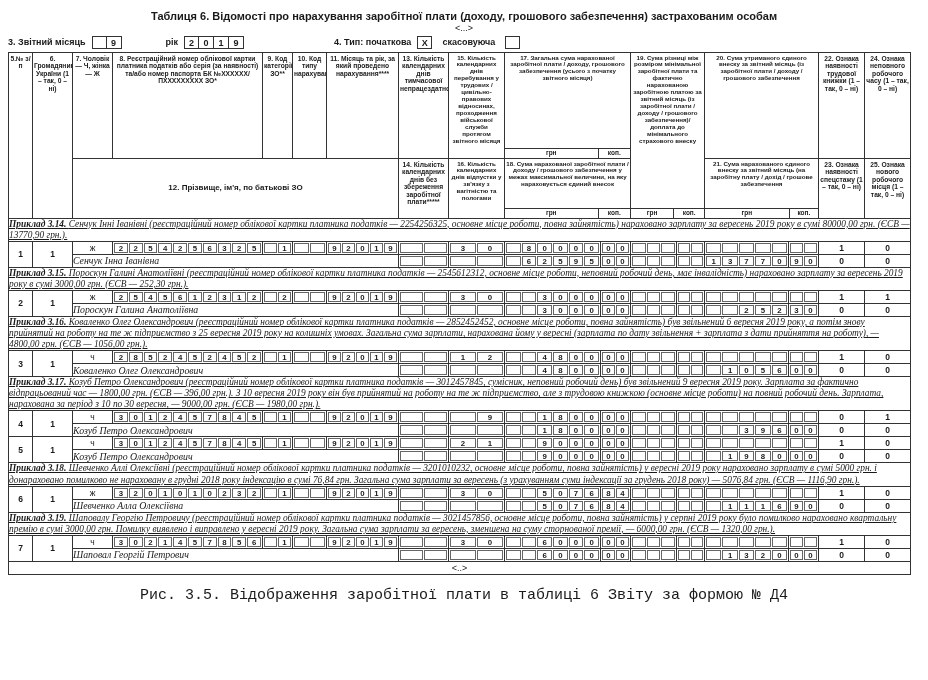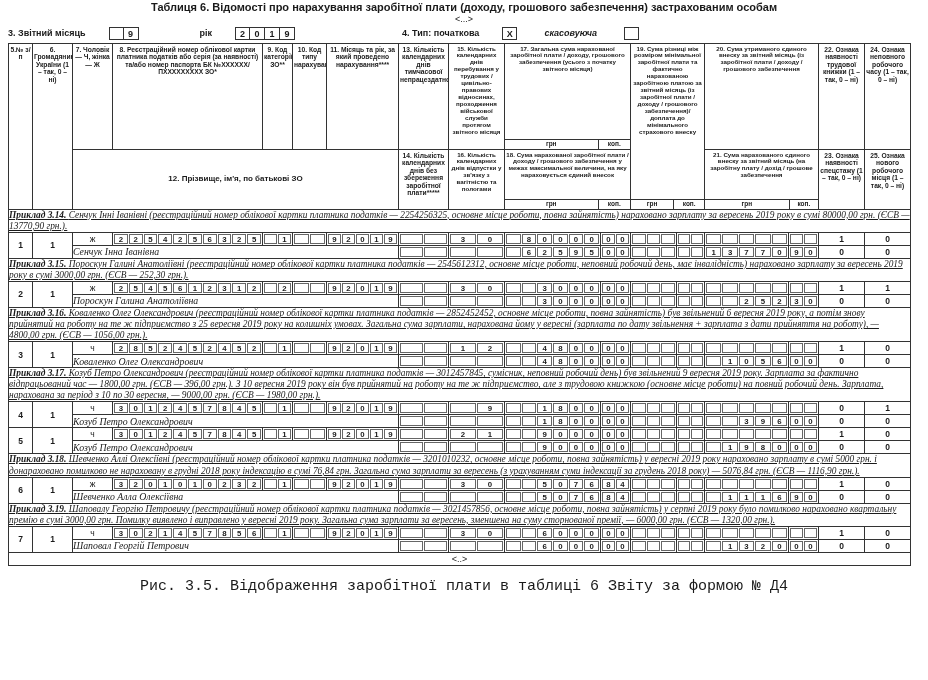--- a/index.html
+++ b/index.html
@@ -1,24 +1,24 @@
 <!DOCTYPE html>
 <html><head>
 <meta charset="utf-8">
 <style>
   *{box-sizing:border-box;}
   html,body{margin:0;padding:0;background:#fff;color:#1a1a1a;font-family:"Liberation Sans",sans-serif;}
-  .page{width:928px;min-height:680px;padding:1px 8px 4px;}
+  .page{width:928px;min-height:680px;padding:10px 8px 4px;}
   .doc-title{text-align:center;font-weight:bold;font-size:11px;line-height:1.15;}
   .center-ellipsis{text-align:center;font-size:9px;line-height:1.1;margin:1px 0;}
-  .form-row{display:flex;align-items:center;font-size:9px;font-weight:bold;margin:2px 0 3px;gap:17px;}
+  .form-row{display:flex;align-items:center;font-size:9px;font-weight:bold;margin:2px 0 3px;}
   .fboxes{display:inline-flex;}
   .fbox{width:15px;height:13px;border:1px solid #333;border-left-width:0;font-size:9px;font-weight:bold;text-align:center;line-height:12px;background:#fff;}
   .fboxes .fbox:first-child{border-left-width:1px;}
-  .ml6{margin-left:6px;} .ml10{margin-left:10px;font-style:italic;} .ml28{margin-left:44px;} .ml90{margin-left:90px;}
+  .ml6{margin-left:6px;} .ml10{margin-left:10px;} .ml28{margin-left:44px;} .ml90{margin-left:90px;}
 
   table.main{border-collapse:collapse;table-layout:fixed;width:812px;}
   .main th,.main td{border:1px solid #333;padding:0;}
   .main th{font-size:6.7px;font-weight:bold;line-height:1.12;text-align:center;vertical-align:top;padding:2px 1px 1px;position:relative;overflow:hidden;background:#fff;}
   tr.hA > th{height:106px;}
   tr.hB > th{height:60px;}
   th.c12{font-size:8px;vertical-align:middle;}
   th.f6{font-size:6.2px;}
   th .ht{display:block;padding-bottom:11px;}
   .gk{position:absolute;left:0;right:0;bottom:0;height:10px;display:flex;border-top:1px solid #333;font-size:6.5px;font-weight:bold;background:#fff;}

